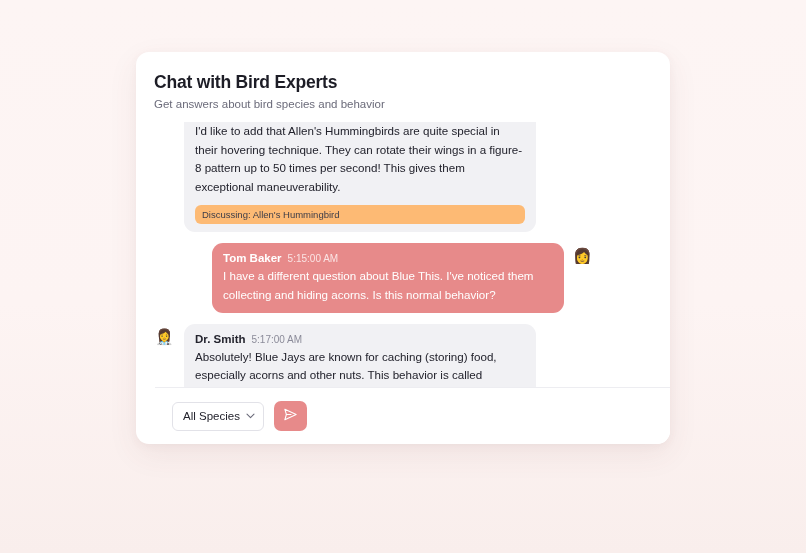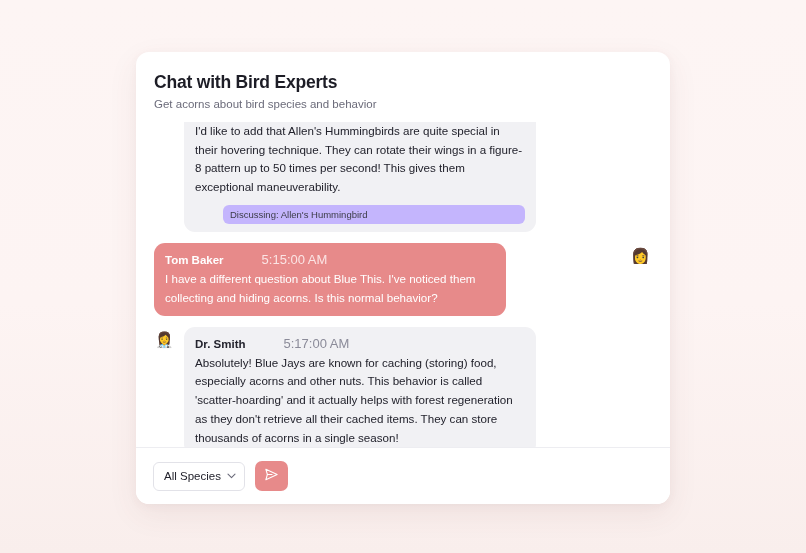--- a/index.html
+++ b/index.html
@@ -33,21 +33,21 @@
     margin-top: 48px;
   }
   .back-arrow { display: block; }
 
   
   .card {
     position: absolute;
     left: 136px;
     top: 52px;
     width: 534px;
-    height: 452px;
+    height: 392px;
     background: #ffffff;
     border-radius: 13px;
     box-shadow: 0 10px 30px rgba(120, 70, 70, 0.08),
                 0 2px 8px rgba(120, 70, 70, 0.05);
     display: flex;
     flex-direction: column;
     overflow: hidden;
   }
 
   .card-header {
@@ -82,21 +82,21 @@
     top: -9px; 
   }
 
   .msg-row {
     display: flex;
     align-items: flex-start;
     gap: 8px;
     margin-bottom: 11px;
   }
   .msg-row.left  { justify-content: flex-start; }
-  .msg-row.right { justify-content: space-between; }
+  .msg-row.right { justify-content: center; }
 
   .avatar {
     width: 22px;
     height: 22px;
     border-radius: 50%;
     font-size: 15px;
     line-height: 22px;
     text-align: center;
     flex: 0 0 auto;
     margin-top: 2px;
@@ -119,56 +119,57 @@
     gap: 6px;
     margin-bottom: 3px;
   }
   .sender {
     font-size: 11.5px;
     font-weight: bold;
   }
   .bubble.bot  .sender { color: #24242e; }
   .bubble.user .sender { color: #ffffff; }
 
-  .time { font-size: 13px; margin-left: 32px; }
+  .time { font-size: 10px; }
   .bubble.bot  .time { color: #8b8b99; }
   .bubble.user .time { color: #fbe4e4; }
 
   .body-text {
     font-size: 11.6px;
     line-height: 1.62;
   }
   .bubble.bot  .body-text { color: #22222c; }
   .bubble.user .body-text { color: #ffffff; }
 
   .chip {
     margin-top: 8px;
     border-radius: 6px;
     padding: 4px 7px;
     font-size: 9.5px;
     display: block;
   }
-  .bubble.bot  .chip { background: #c4b5fd; color: #3c3c48; margin-left: 28px; }
+  .bubble.bot  .chip { background: #fdba74; color: #3c3c48; }
   .bubble.user .chip { background: #eda4a4; color: #ffffff; }
 
   
   .bubble.clipped {
     border-top-left-radius: 0;
     border-top-right-radius: 0;
   }
 
   
   .composer {
     flex: 0 0 auto;
     border-top: 1px solid #ededf1;
     padding: 13px 17px;
     display: flex;
     align-items: center;
     gap: 10px;
     background: #ffffff;
+    margin-left: 19px;
   }
   .species-select {
     width: 92px;
     height: 29px;
     border: 1px solid #e2e2e8;
     border-radius: 6px;
     background: #ffffff;
     display: flex;
     align-items: center;
     justify-content: space-between;
@@ -216,21 +217,21 @@
       <path d="M13 6H1M1 6L5.6 1.4M1 6L5.6 10.6" stroke="#3b3b45" stroke-width="1.25" stroke-linecap="round" stroke-linejoin="round"></path>
     </svg>
   </span>
   <span>Back to Sanctuary</span>
 </div>
 
 <div class="card">
 
   <div class="card-header">
     <div class="card-title">Chat with Bird Experts</div>
-    <div class="card-sub">Get acorns about bird species and behavior</div>
+    <div class="card-sub">Get answers about bird species and behavior</div>
   </div>
 
   <div class="messages">
     <div class="msg-scroll" id="msg-scroll">
         <div class="msg-row left">
           <div class="avatar-spacer"></div>
           <div class="bubble bot clipped">
             <div class="body-text">I'd like to add that Allen's Hummingbirds are quite special in their hovering technique. They can rotate their wings in a figure-8 pattern up to 50 times per second! This gives them exceptional maneuverability.</div>
             <span class="chip">Discussing: Allen's Hummingbird</span>
           </div>

